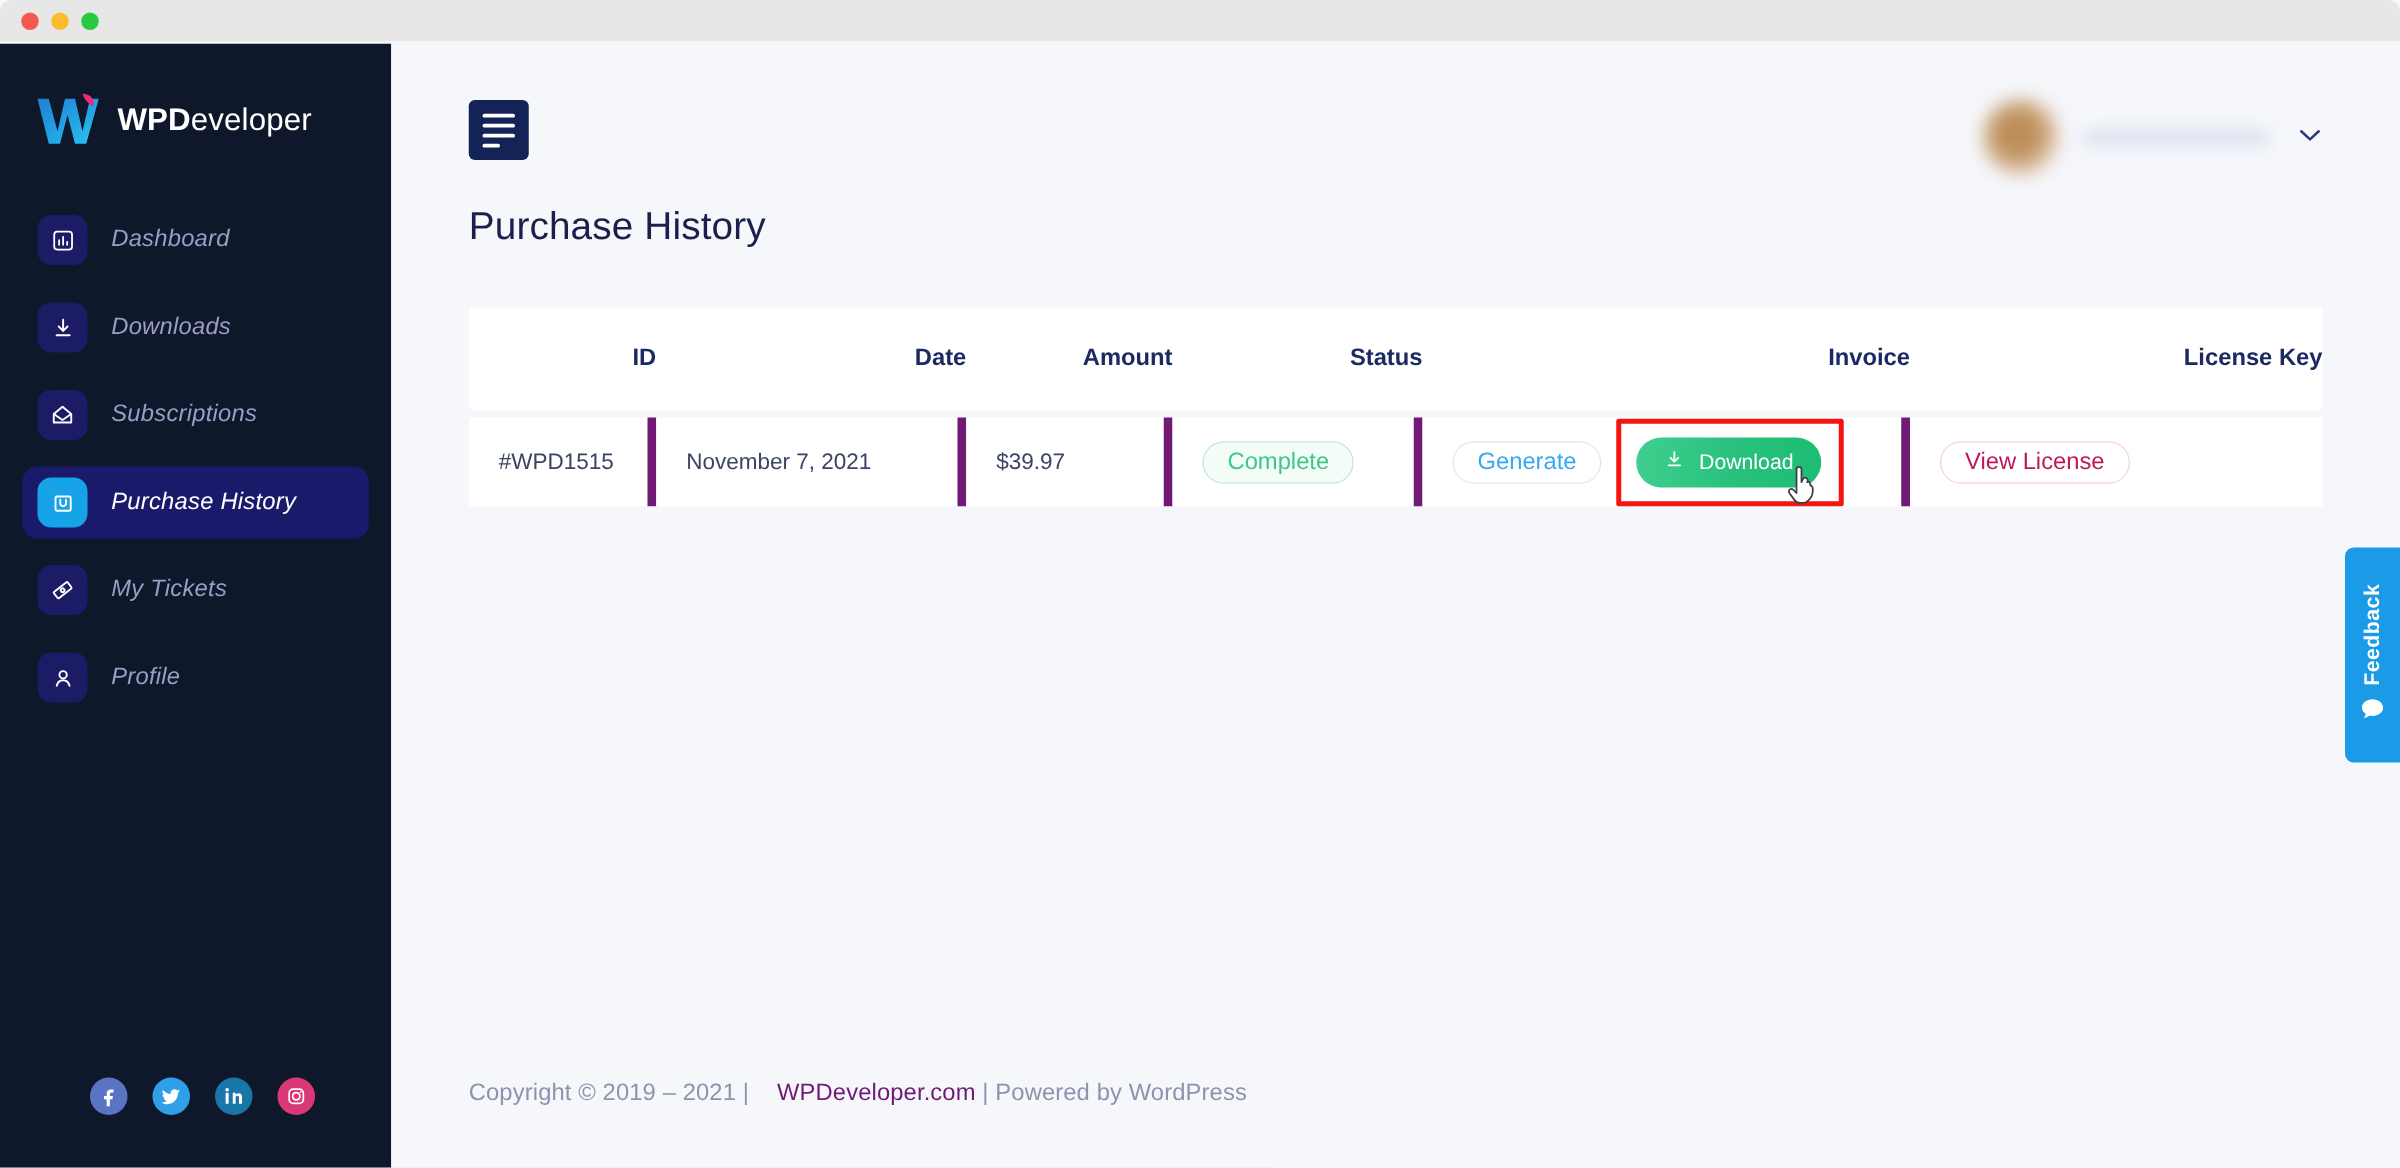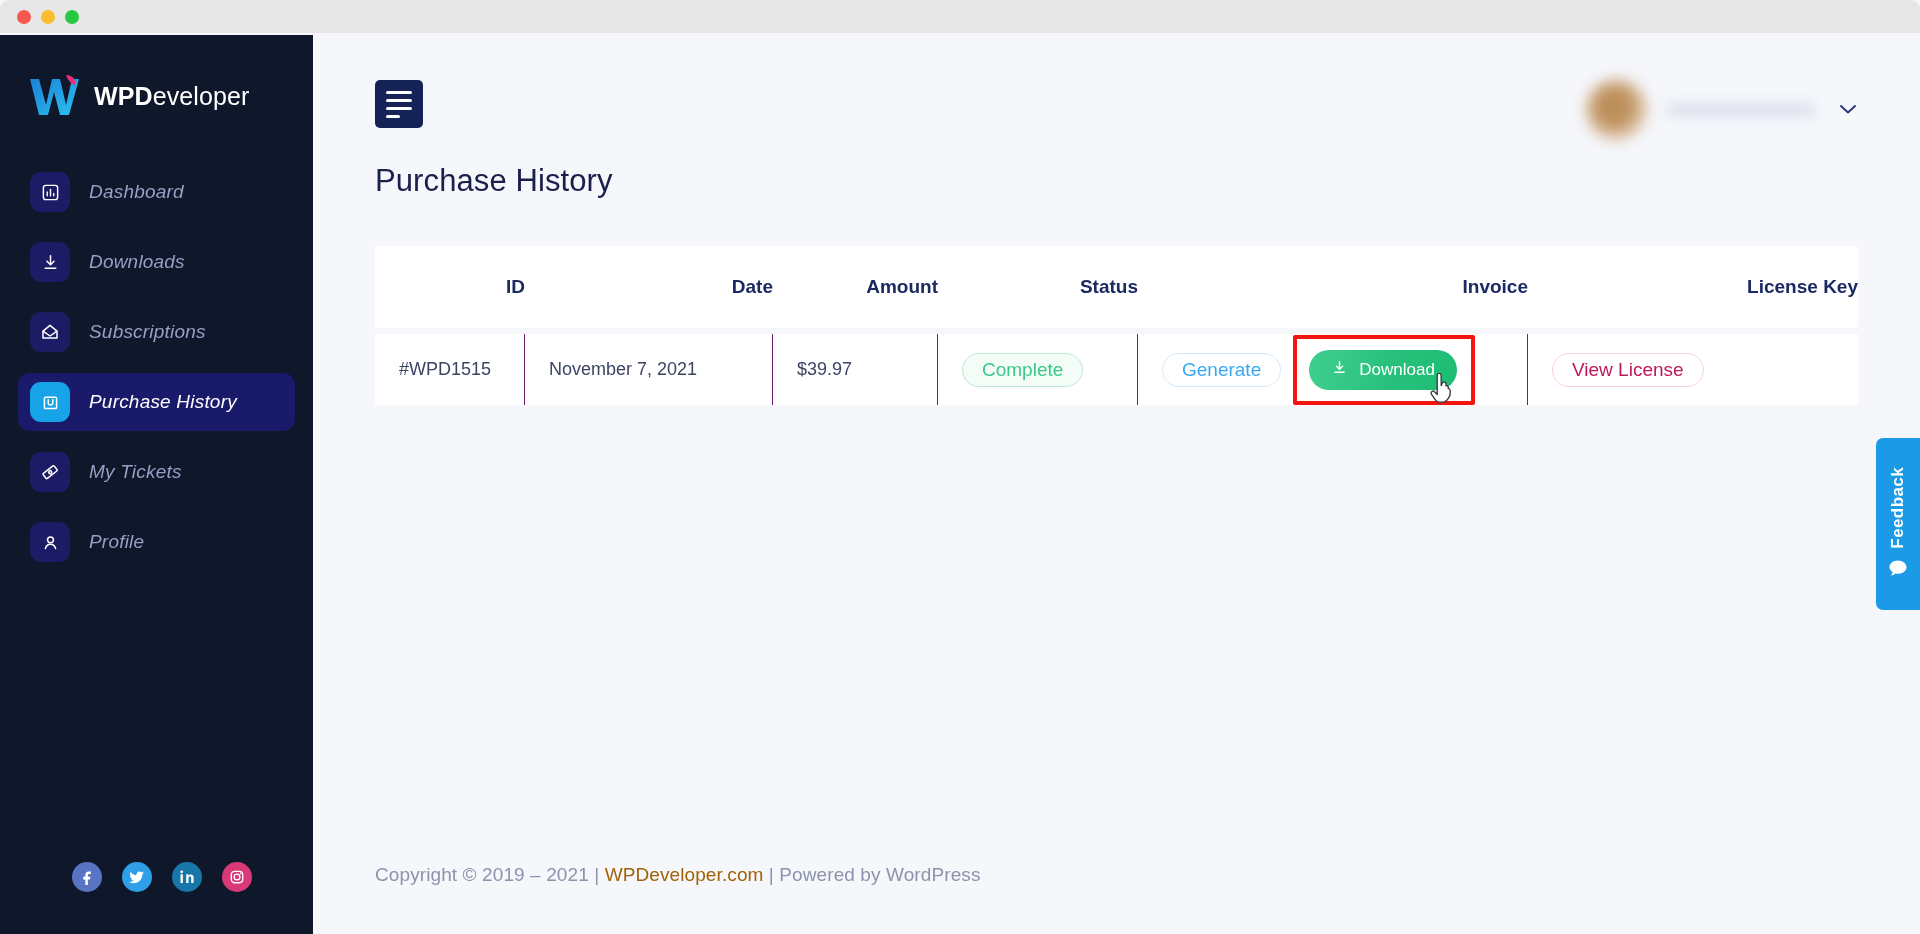--- a/index.html
+++ b/index.html
@@ -90,21 +90,21 @@
   .table thead th{
     background:#ffffff; height:82px; text-align:right;
     font-size:19px; font-weight:700; color:#1b2a63; padding:0 0 0 24px;
     vertical-align:middle;
   }
   .table thead th:first-child{ border-top-left-radius:3px; border-bottom-left-radius:3px; }
   .table thead th:last-child{ border-top-right-radius:3px; border-bottom-right-radius:3px; }
   .table tbody td{
     background:#ffffff; height:71px; vertical-align:middle;
     font-size:18px; color:#3b4463; padding:0 0 0 24px;
-    border-right:1px solid #701a75;
+    border-right:7px solid #701a75;
   }
   .table tbody td:last-child{ border-right:none; }
 
   .col-id{ width:150px; } .col-date{ width:248px; } .col-amt{ width:165px; }
   .col-status{ width:200px; } .col-invoice{ width:390px; } .col-lic{ width:auto; }
 
   .pill{
     display:inline-flex; align-items:center; justify-content:center;
     height:34px; padding:0 19px; border-radius:17px; font-size:19px;
     border:1px solid transparent; background:#ffffff; cursor:pointer; white-space:nowrap;
@@ -124,21 +124,21 @@
     position:relative; border:4px solid #f5150f; border-radius:2px;
     padding:11px 14px 11px 12px; display:inline-flex; align-items:center;
   }
   .cursor-hand{ position:absolute; right:15px; bottom:-9px; pointer-events:none; }
 
   
   .footer{
     position:absolute; left:62px; bottom:48px;
     font-size:19px; color:#8c93ac; letter-spacing:.1px;
   }
-  .footer a{ color:#a16207; text-decoration:none; }
+  .footer a{ color:#701a75; text-decoration:none;margin-left:17px; }
 
   
   .feedback{
     position:absolute; right:0; top:405px; width:44px; height:172px;
     background:#1b9ae8; border-top-left-radius:7px; border-bottom-left-radius:7px;
     display:flex; flex-direction:column; align-items:center; justify-content:center;
     gap:10px; cursor:pointer;
   }
   .feedback .fb-label{
     writing-mode:vertical-rl; transform:rotate(180deg);

